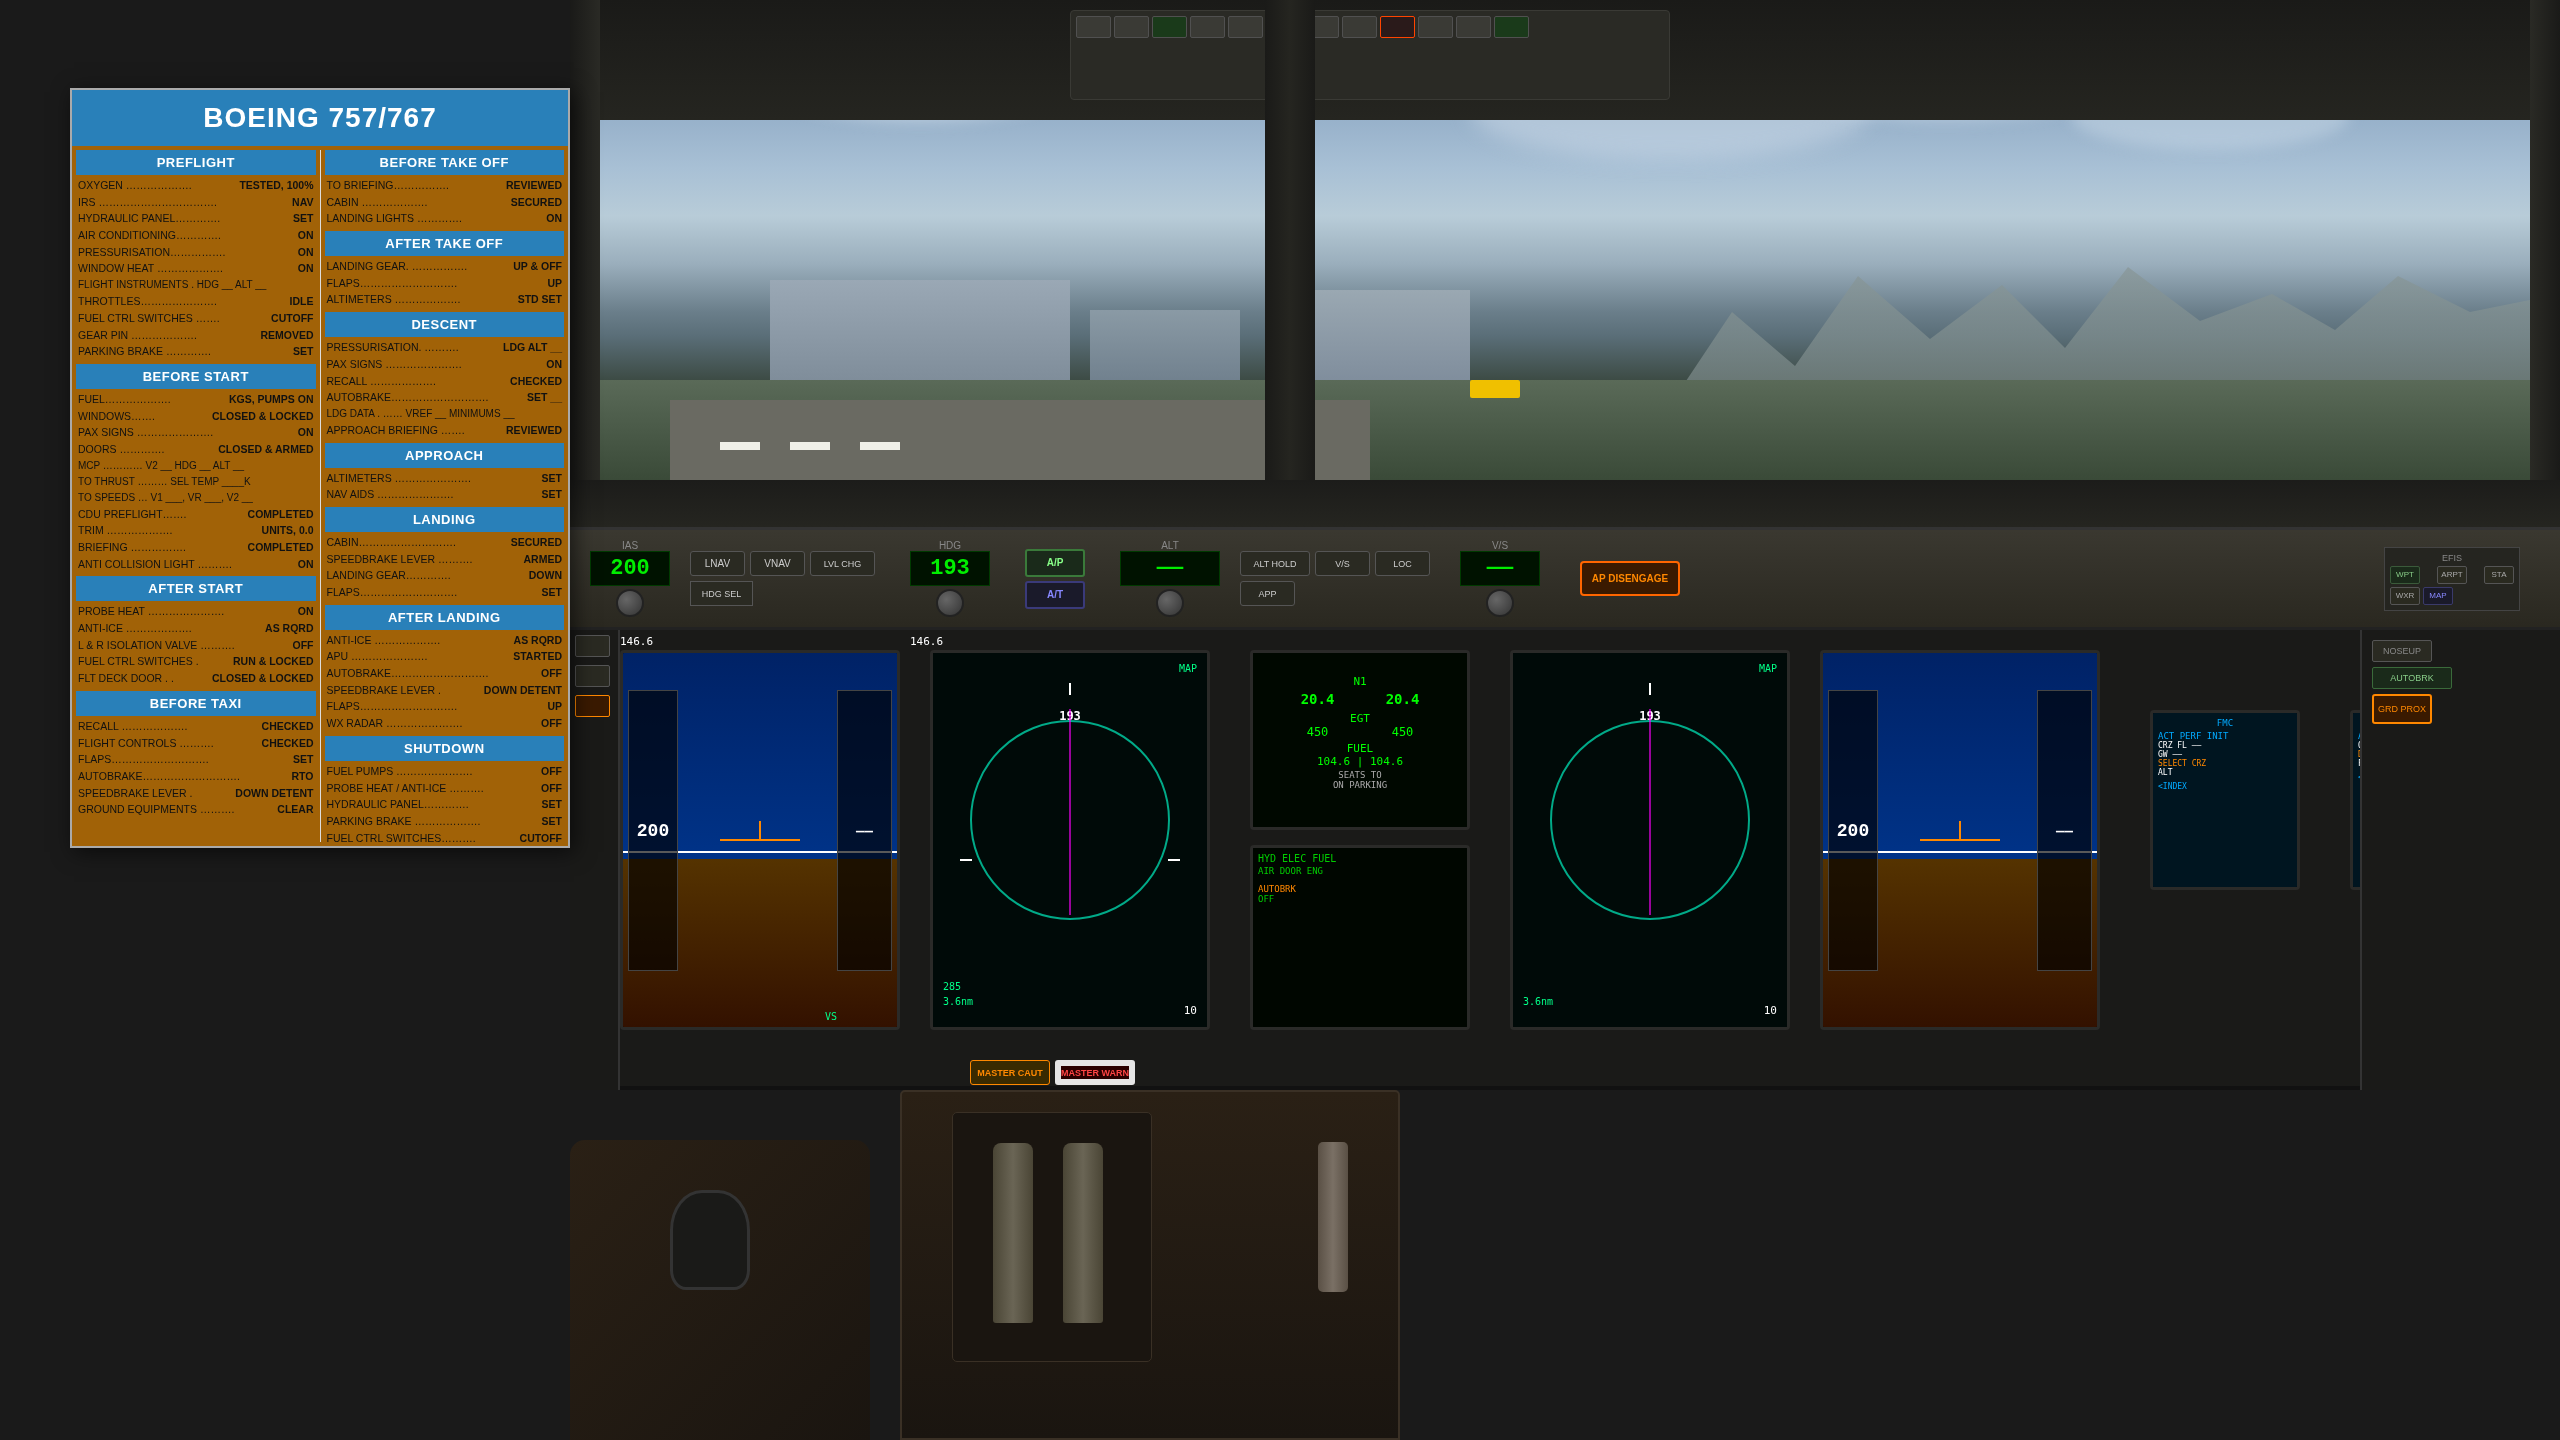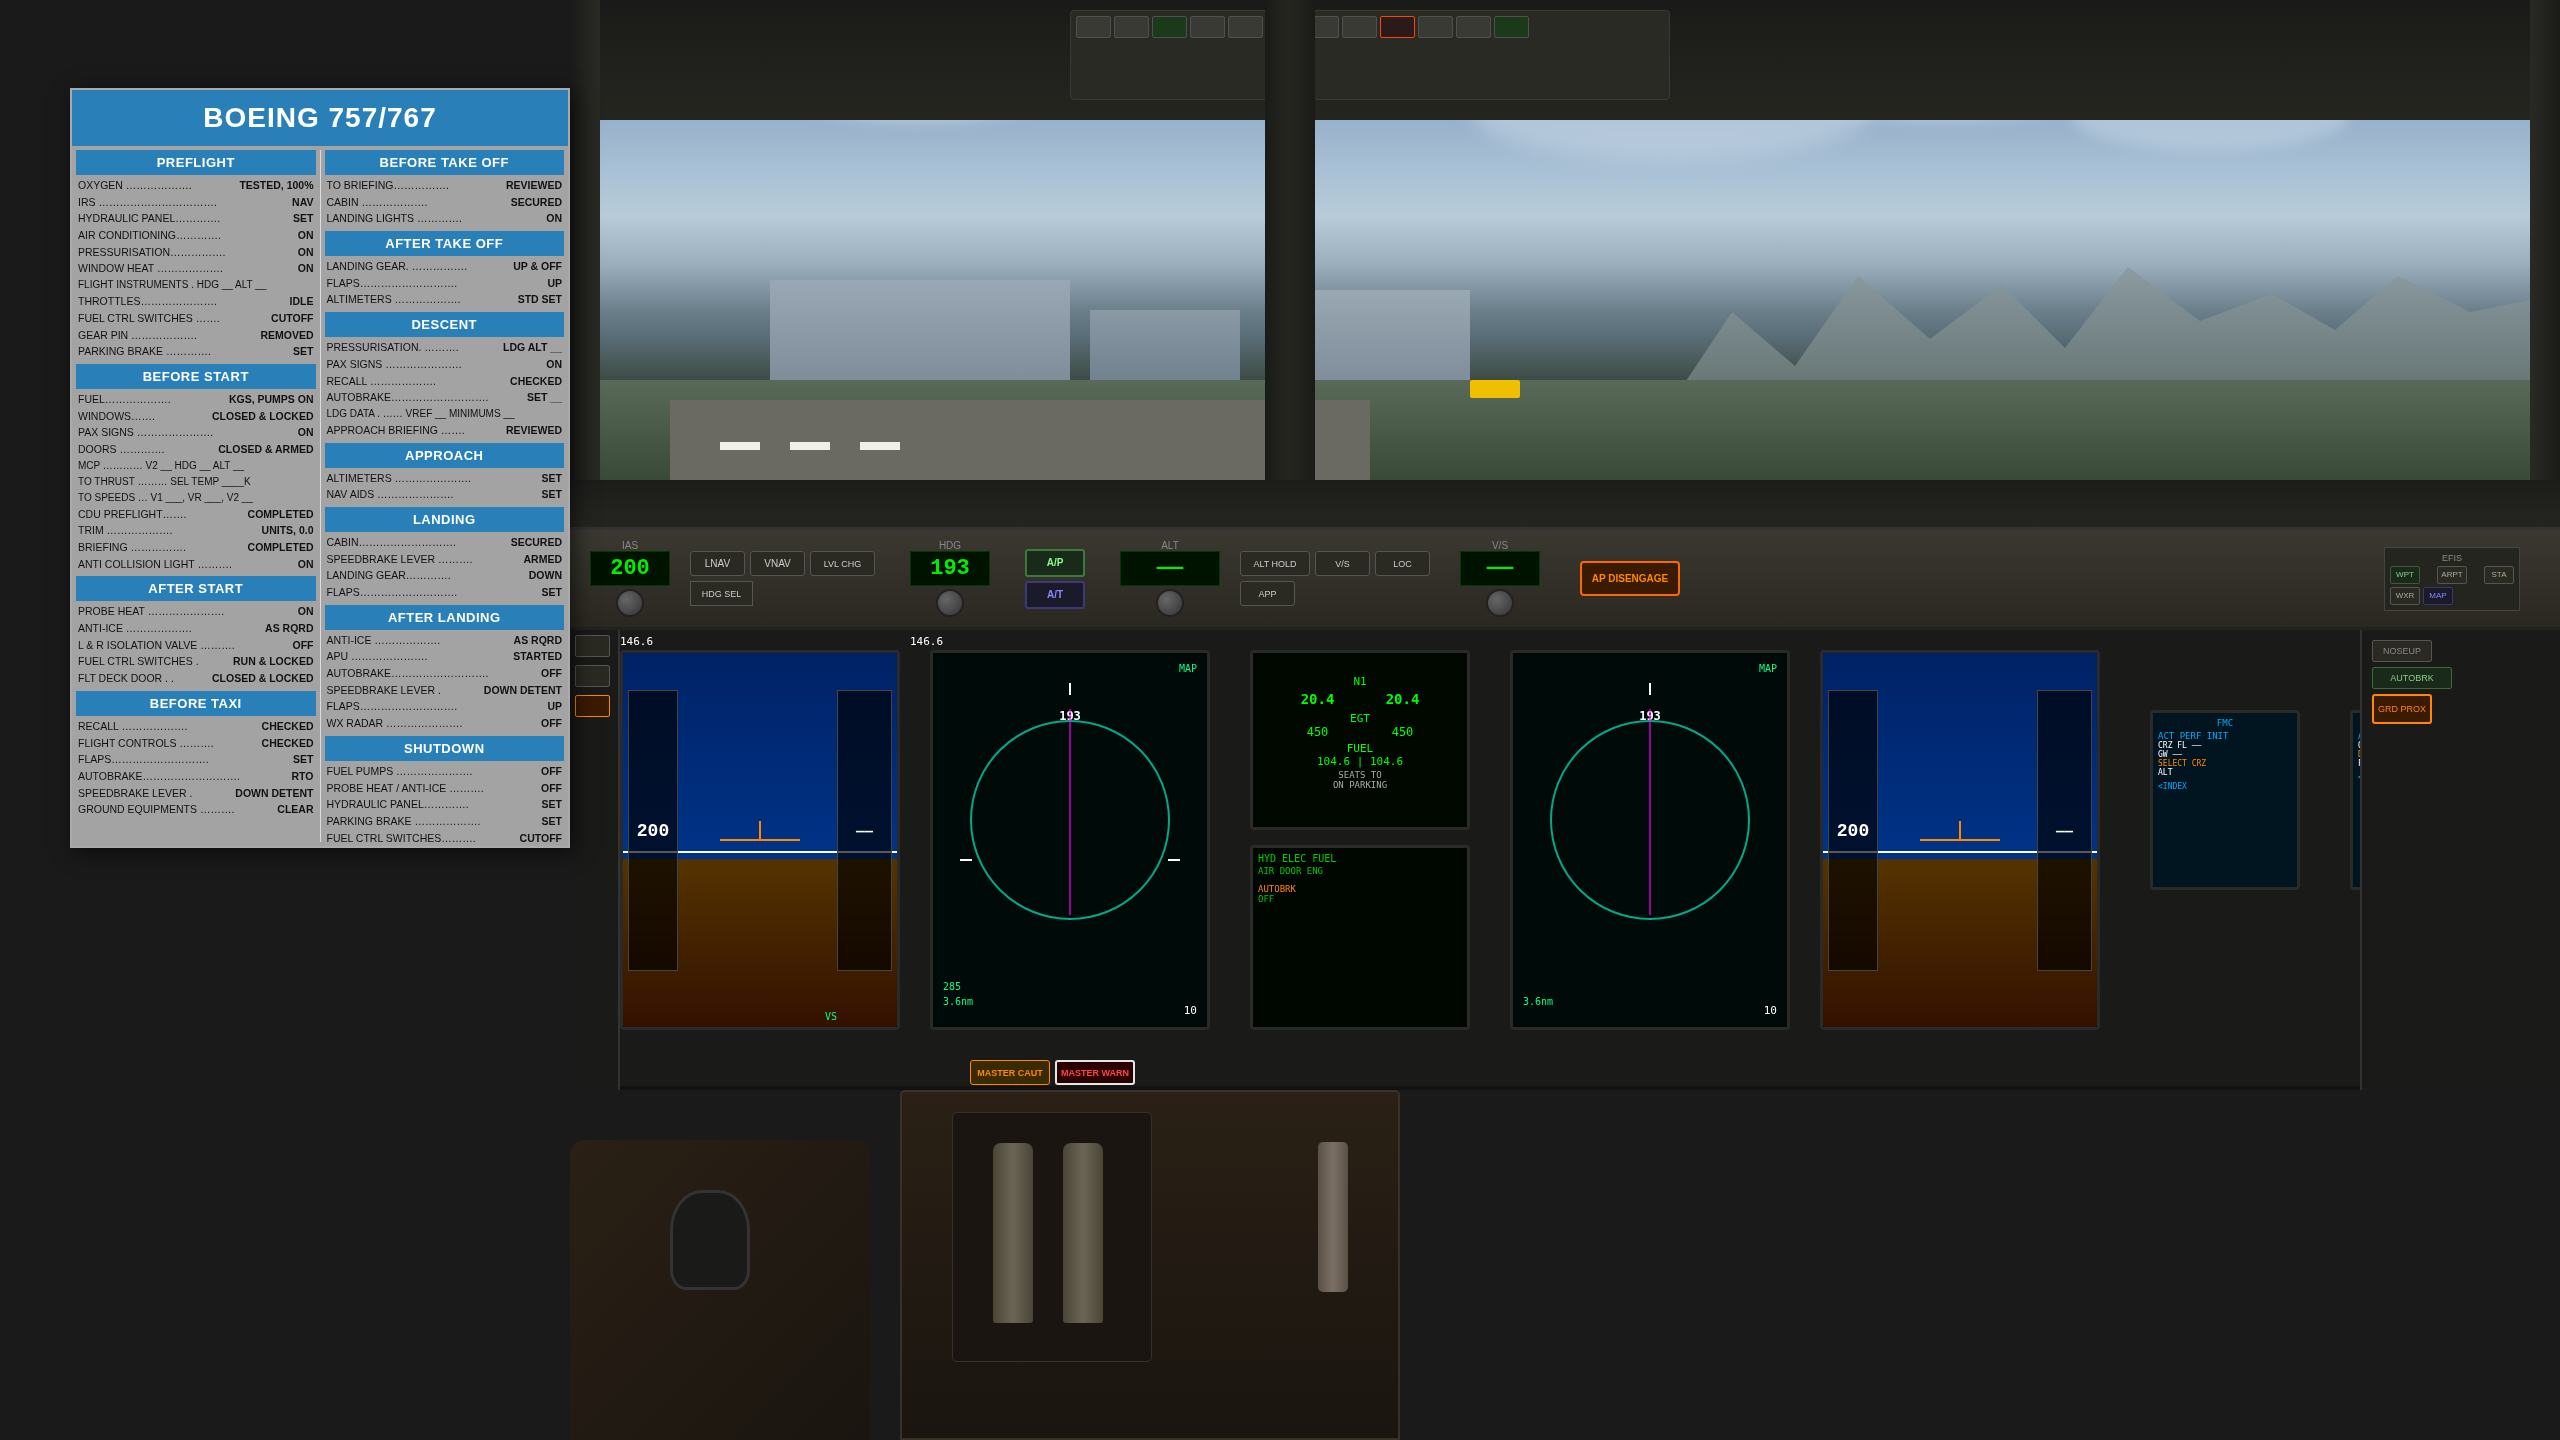--- a/index.html
+++ b/index.html
@@ -21,21 +21,21 @@
       border-radius: 4px;
       overflow: hidden;
     }
 
     
     .checklist-container {
       position: absolute;
       top: 88px;
       left: 70px;
       width: 500px;
-      background: #a3a3a3;
+      background: #a16207;
       border: 2px solid #aaa;
       box-shadow: 4px 4px 20px rgba(0,0,0,0.6);
       font-family: Arial, sans-serif;
       z-index: 100;
     }
 
     .checklist-title {
       background: #2980b9;
       color: white;
       text-align: center;
@@ -333,21 +333,21 @@
         <div style="color:#00aaff;font-size:9px;font-family:monospace;">ACT RTE 1</div>
         <div style="color:#fff;font-size:8px;font-family:monospace;">ORIGIN</div>
         <div style="color:#ff8800;font-size:8px;font-family:monospace;">DEST</div>
         <div style="color:#fff;font-size:8px;font-family:monospace;">FLT NO</div>
         <div style="color:#00aaff;font-size:8px;font-family:monospace;margin-top:5px;">&lt;ACTIVATE</div>
       </div>
     </div>
 
     <div style="position:absolute;top:430px;left:400px;display:flex;gap:5px;">
       <div style="width:80px;height:25px;background:#3a2a00;border:1px solid #ff8800;border-radius:3px;color:#ff8800;font-size:9px;font-weight:bold;display:flex;align-items:center;justify-content:center;">MASTER CAUT</div>
-      <div style="width:80px;height:25px;background:#2a0000;border:2px solid #e5e5e5;border-radius:3px;color:#ff4444;font-size:9px;font-weight:bold;display:flex;align-items:center;justify-content:center;">MASTER WARN</div>
+      <div style="width:80px;height:25px;background:#2a0000;border:6px solid #e5e5e5;border-radius:3px;color:#ff4444;font-size:9px;font-weight:bold;display:flex;align-items:center;justify-content:center;">MASTER WARN</div>
     </div>
 
     <div style="position:absolute;top:5px;left:50px;color:#fff;font-size:11px;font-family:monospace;">146.6</div>
     <div style="position:absolute;top:5px;left:340px;color:#fff;font-size:11px;font-family:monospace;">146.6</div>
 
   </div>
 
   <div style="position:absolute;top:1090px;left:900px;width:500px;height:350px;background:linear-gradient(180deg,#2a2015 0%,#1a1510 100%);border:2px solid #3a3025;border-radius:5px 5px 0 0;z-index:7;">
 
     <div style="position:absolute;top:20px;left:50px;width:200px;height:250px;background:#1a1510;border:1px solid #3a3025;border-radius:5px;overflow:hidden;">

